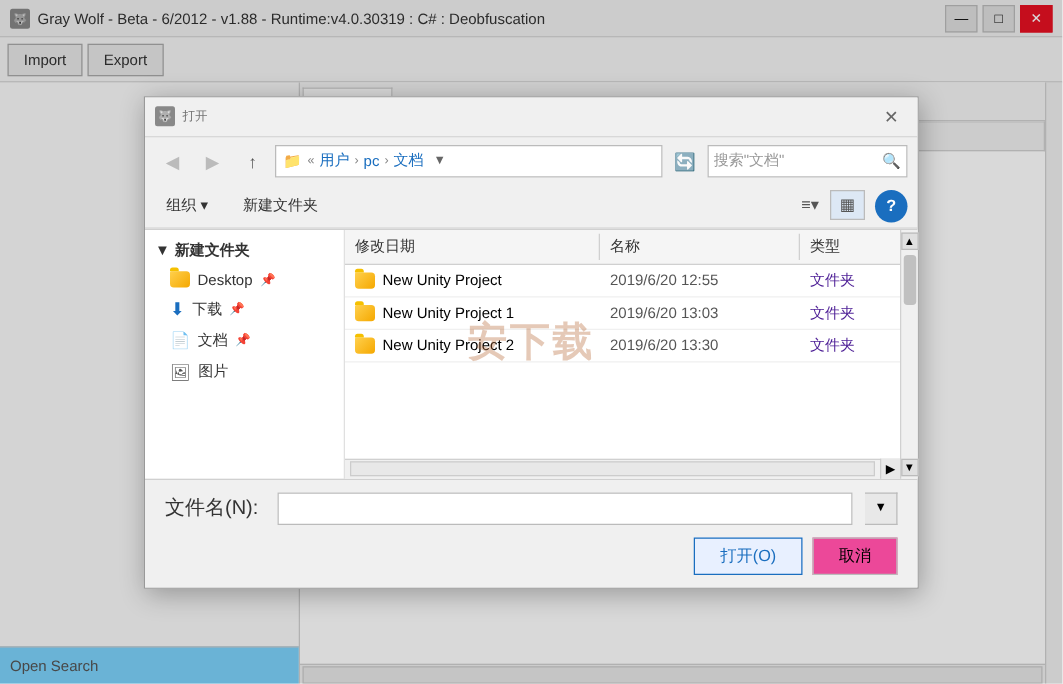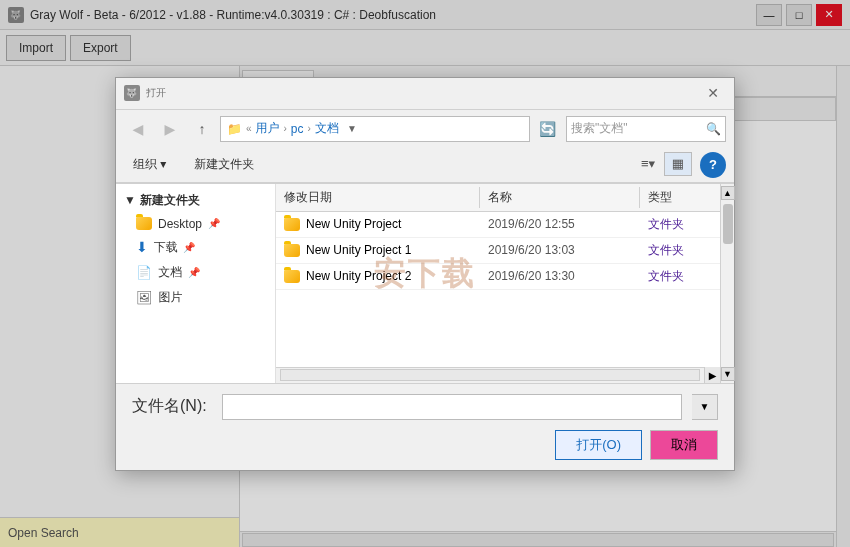--- a/index.html
+++ b/index.html
@@ -553,21 +553,21 @@
 
     .right-scrollbar {
       width: 14px;
       background: #f0f0f0;
       border-left: 1px solid #d0d0d0;
     }
 
     .left-panel-bottom {
       height: 30px;
       border-top: 1px solid #d0d0d0;
-      background: #fef9c3;
+      background: #7dd3fc;
       display: flex;
       align-items: center;
       padding: 0 8px;
       font-size: 12px;
       color: #555;
     }
   </style>
 </head>
 <body>
 

